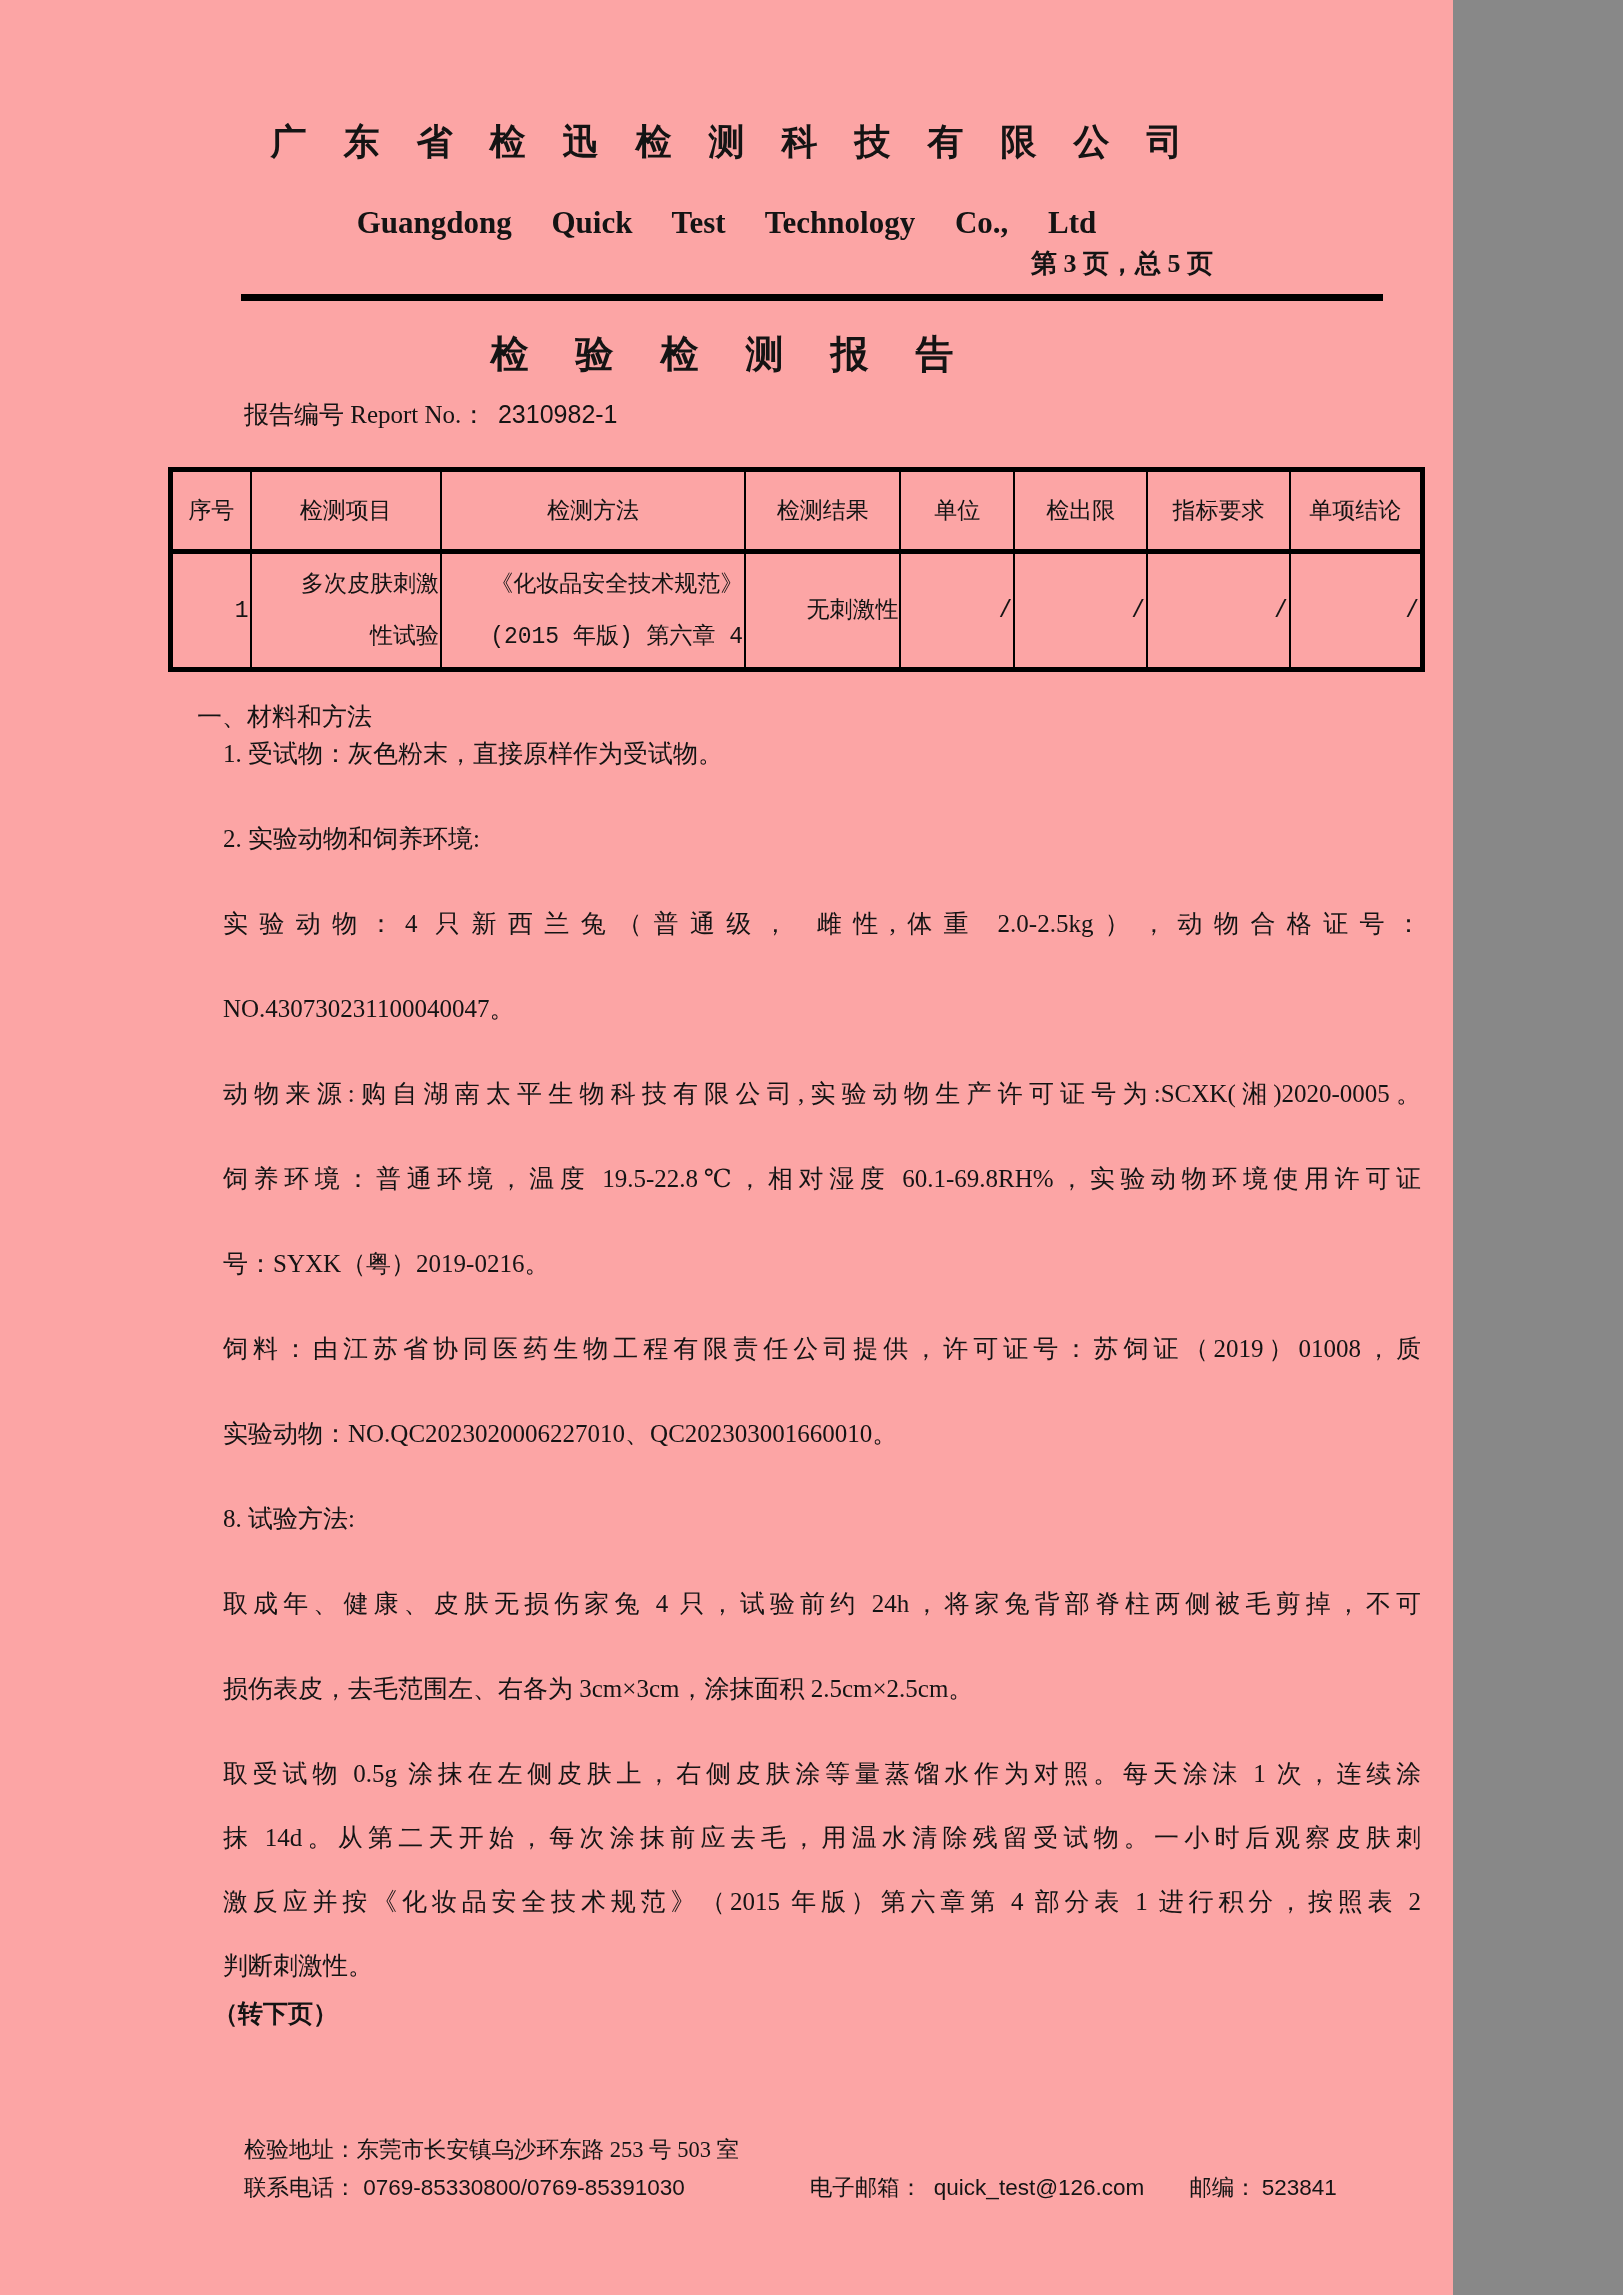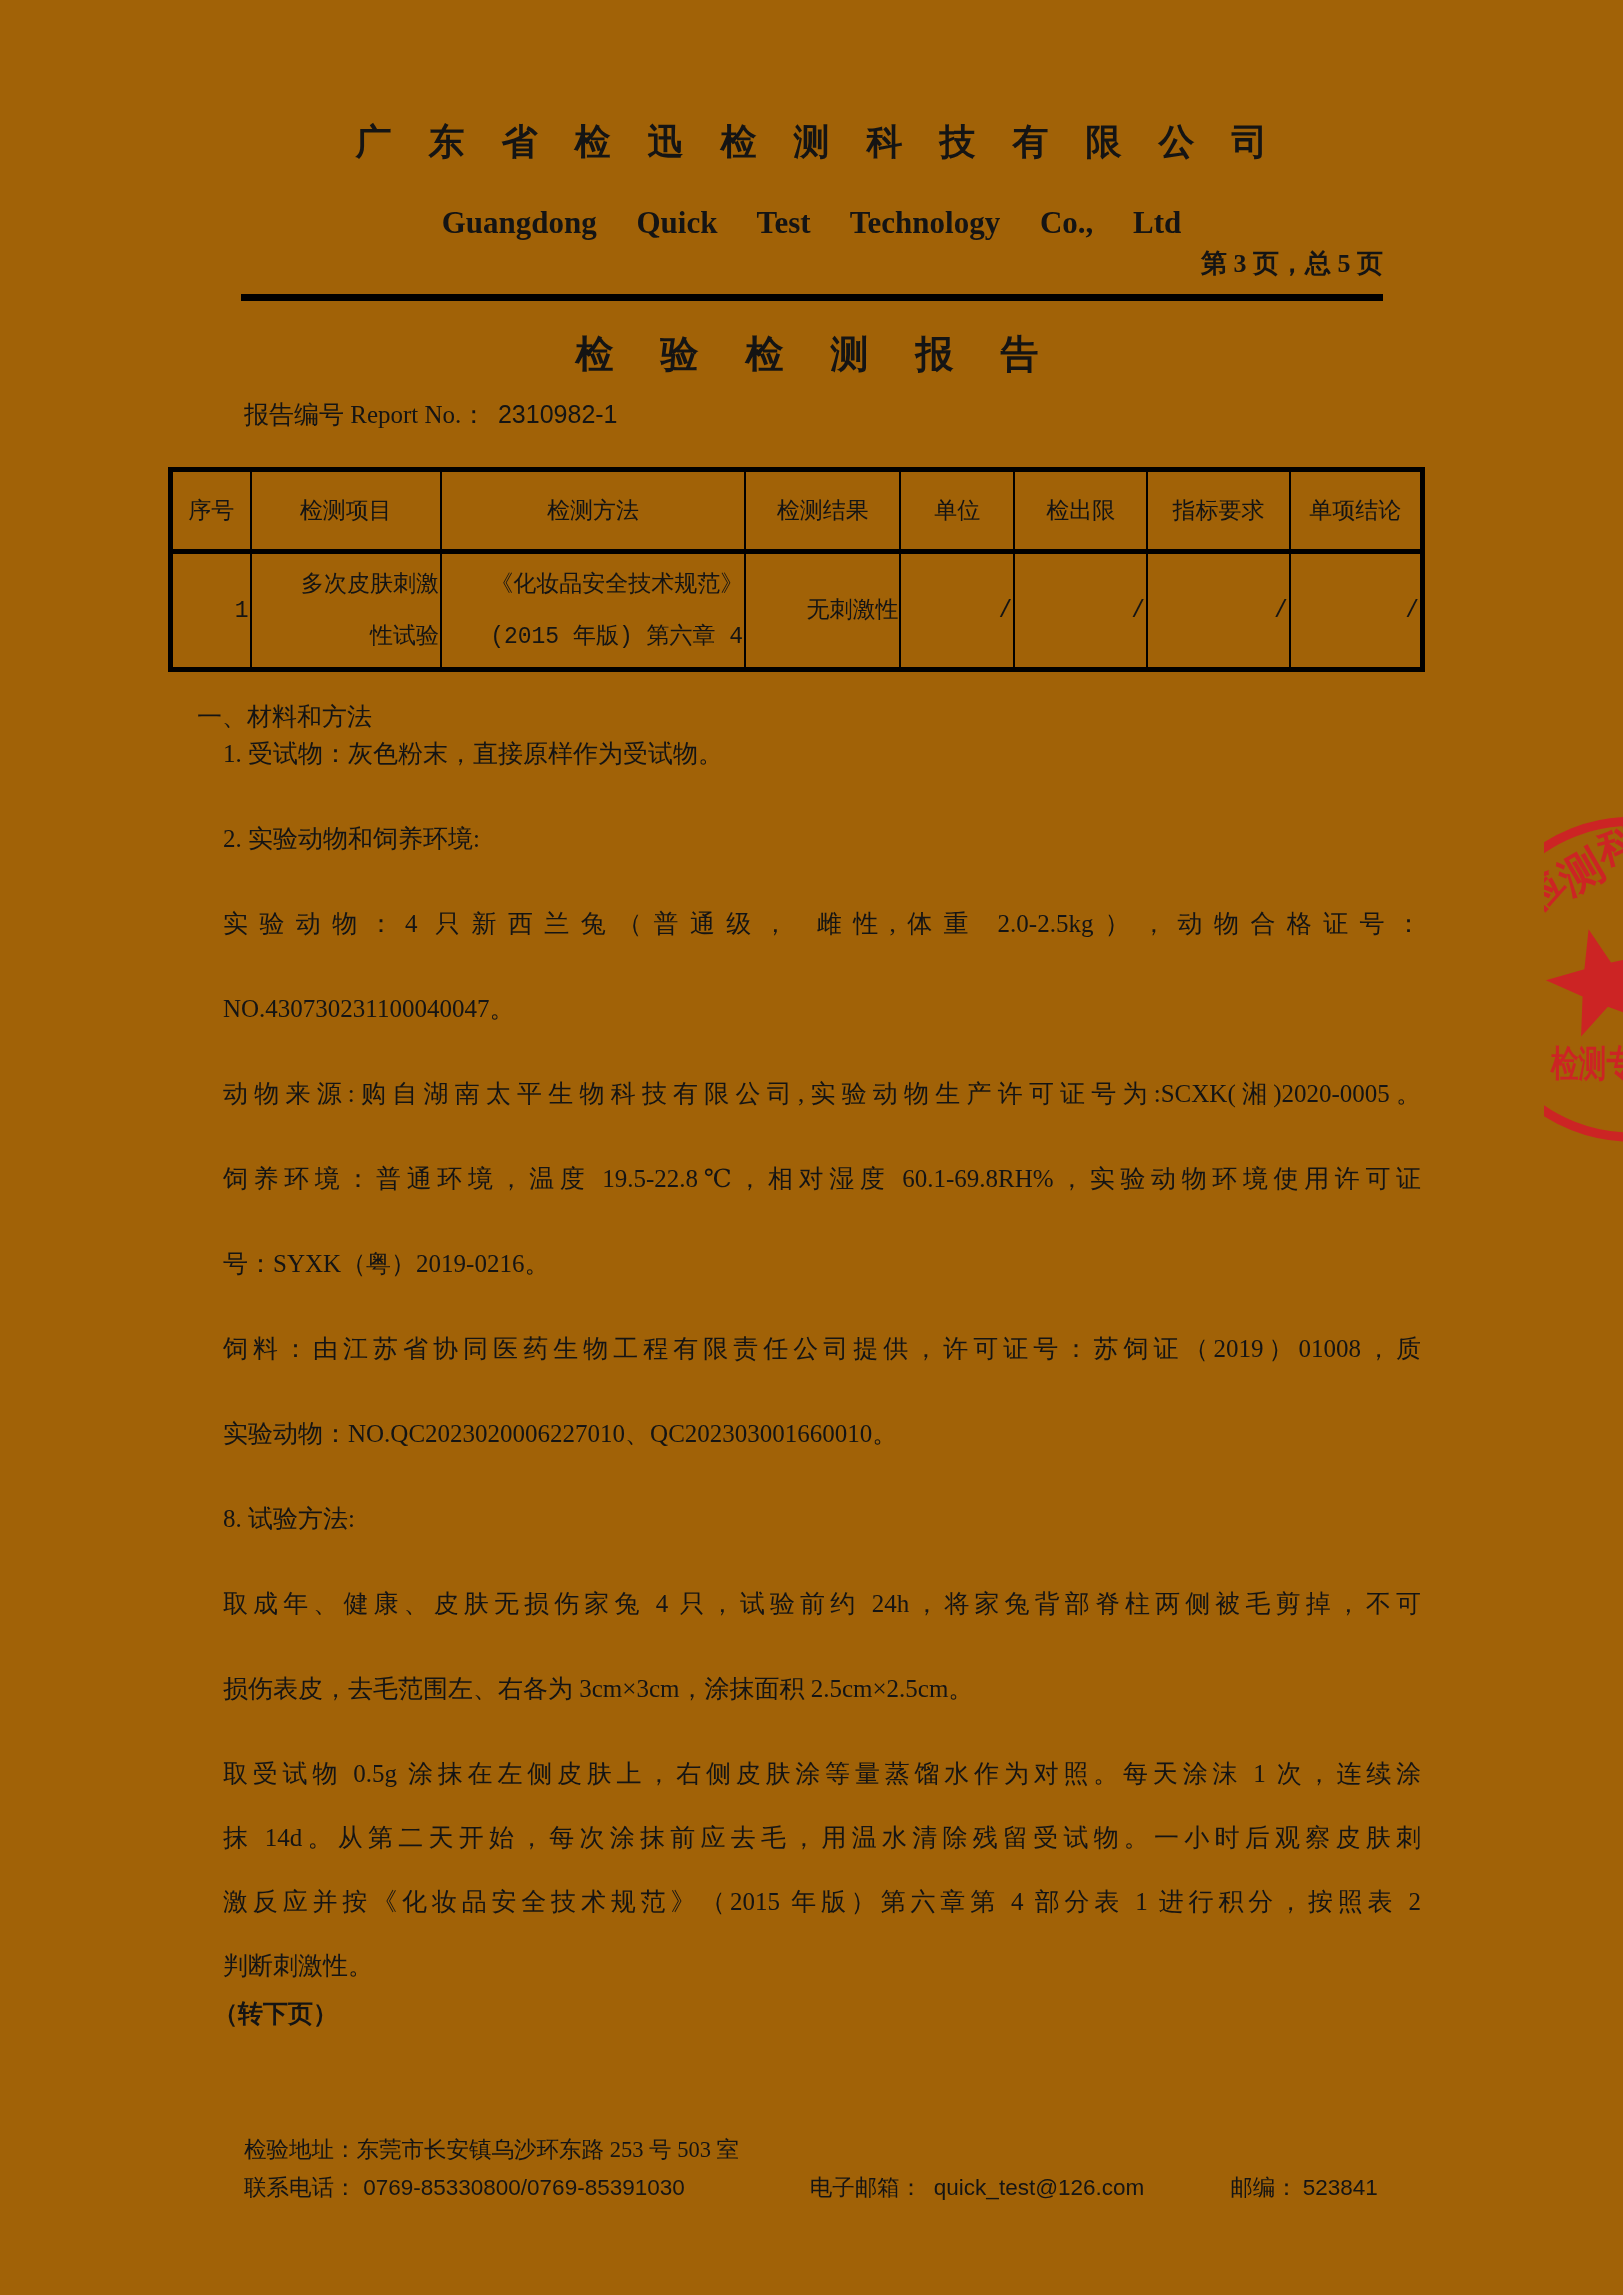--- a/index.html
+++ b/index.html
@@ -1,16 +1,16 @@
 <!DOCTYPE html>
 <html style="font-size:13.3px"><head>
 <meta charset="utf-8">
 <style>
   html,body{margin:0;padding:0;background:#888;}
-  .page{position:relative;width:1623px;height:2295px;background:#a16207;overflow:hidden;
+  .page{position:relative;width:1453px;height:2295px;background:#fca5a5;overflow:hidden;
         font-family:"Liberation Serif","DejaVu Serif",serif;color:#141414;}
   .sans{font-family:"Liberation Sans","DejaVu Sans",sans-serif;}
 
   .company-cn{position:absolute;top:118px;left:0;width:100%;text-align:center;
               font-size:36px;font-weight:600;letter-spacing:37px;padding-left:37px;box-sizing:border-box;}
   .company-en{position:absolute;top:205px;left:0;width:100%;text-align:center;
               font-size:31px;font-weight:600;word-spacing:32px;}
   .page-info{position:absolute;top:246px;right:240px;font-size:26px;font-weight:bold;}
   .head-rule{position:absolute;top:294px;left:241px;width:1142px;height:6.7px;background:#000;}
   .doc-title{position:absolute;top:329px;left:0;width:100%;text-align:center;
@@ -32,21 +32,21 @@
   .bl{margin:0 0 57px 0;}
   .bl.p2{margin-bottom:36px;}
   .bl.just{text-align:justify;text-align-last:justify;}
   .next-page-note{font-weight:bold;margin-left:-10px;margin-top:-16px;}
 
   .footer{position:absolute;top:2136px;left:244px;font-size:22.5px;line-height:28px;}
   .footer .row2{margin-top:10px;}
   .footer .phone{margin-left:6.7px;}
   .footer .email-label{margin-left:125px;}
   .footer .email{margin-left:11.6px;}
-  .footer .zip-label{margin-left:86px;}
+  .footer .zip-label{margin-left:45px;}
   .footer .zip{margin-left:5px;}
 
   .stamp-clip{position:absolute;left:1544px;top:813px;width:80px;height:336px;overflow:hidden;opacity:.95;}
   .stamp-clip svg{position:absolute;left:-83px;top:0;}
   .stamp-text{font-family:"Liberation Serif","DejaVu Serif",serif;font-weight:bold;}
 </style>
 </head>
 <body>
 
 <div class="page">

